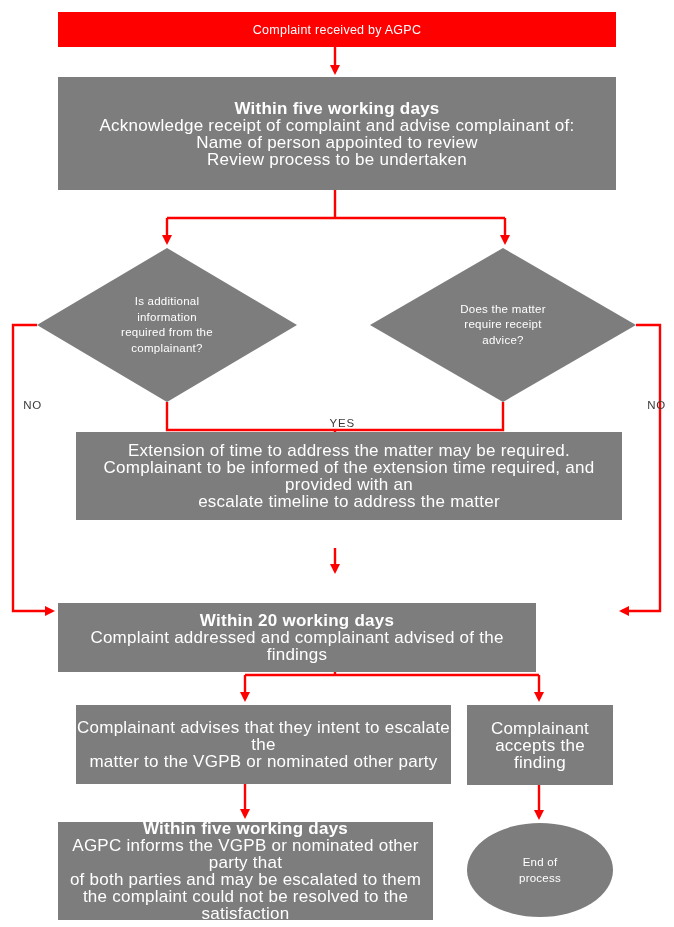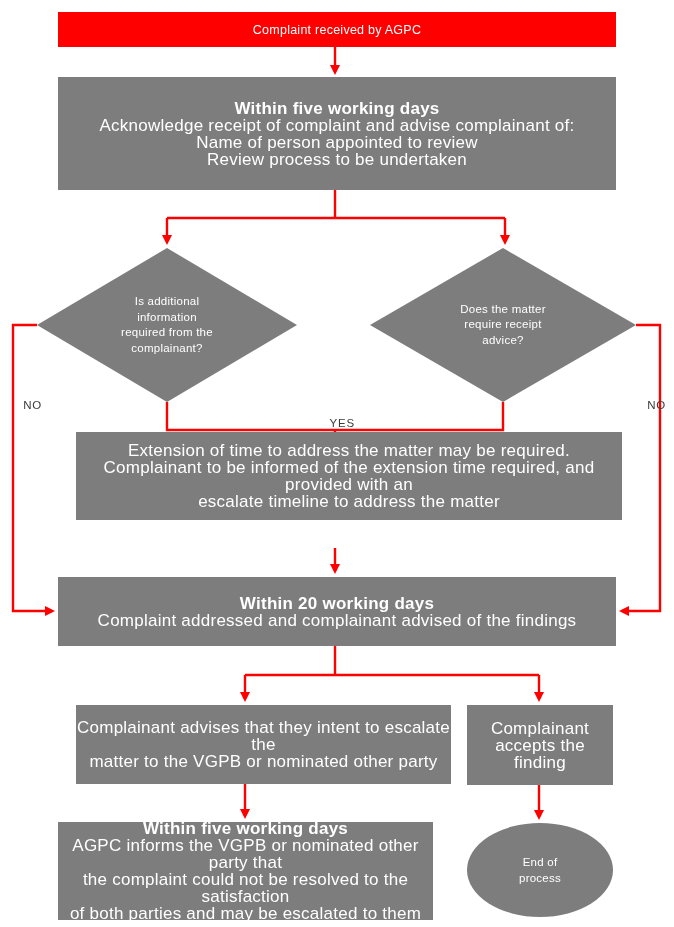--- a/index.html
+++ b/index.html
@@ -87,41 +87,41 @@
   <div class="lbl" style="left:12px;top:399px;width:30px;">NO</div>
   <div class="lbl" style="left:315px;top:417px;width:40px;">YES</div>
   <div class="lbl" style="left:632px;top:399px;width:34px;">NO</div>
 
   <div class="node box" style="left:58px;top:432px;width:546px;height:88px;margin-left:18px;">
     <div>Extension of time to address the matter may be required.</div>
     <div>Complainant to be informed of the extension time required, and provided with an</div>
     <div>escalate timeline to address the matter</div>
   </div>
 
-  <div class="node box" style="left:58px;top:577px;width:558px;height:69px;">
+  <div class="node box" style="left:58px;top:603px;width:478px;height:69px;">
     <div class="title">Within 20 working days</div>
     <div>Complaint addressed and complainant advised of the findings</div>
   </div>
 
   <div class="node box" style="left:58px;top:705px;width:375px;height:79px;margin-left:18px;">
     <div>Complainant advises that they intent to escalate the</div>
     <div>matter to the VGPB or nominated other party</div>
   </div>
 
   <div class="node box" style="left:467px;top:705px;width:146px;height:80px;">
     <div>Complainant</div>
     <div>accepts the</div>
     <div>finding</div>
   </div>
 
   <div class="node box" style="left:58px;top:822px;width:375px;height:98px;">
     <div class="title">Within five working days</div>
     <div>AGPC informs the VGPB or nominated other party that</div>
+    <div>of both parties and may be escalated to them</div>
     <div>the complaint could not be resolved to the satisfaction</div>
-    <div>of both parties and may be escalated to them</div>
   </div>
 
   <div class="node ellipse" style="left:467px;top:823px;width:146px;height:94px;">
     <div>End of</div>
     <div>process</div>
   </div>
 
 </div>
 
 </body></html>

